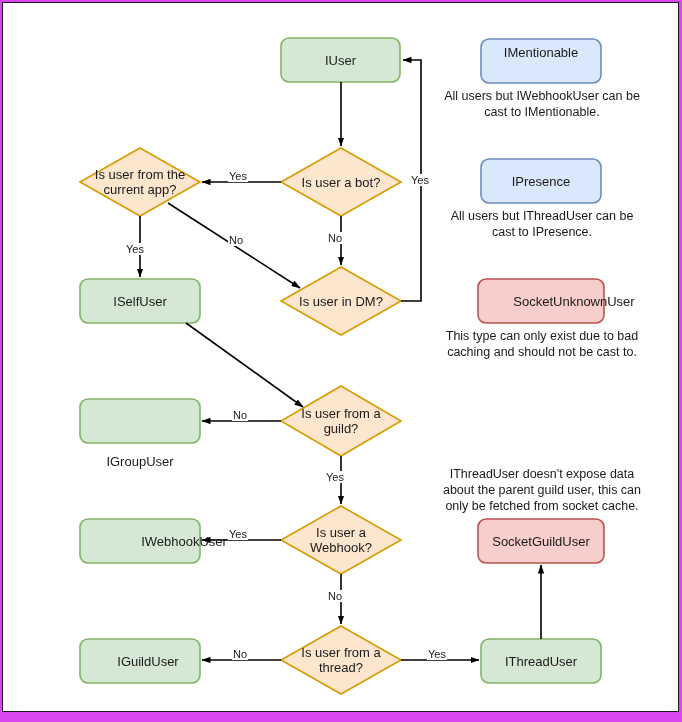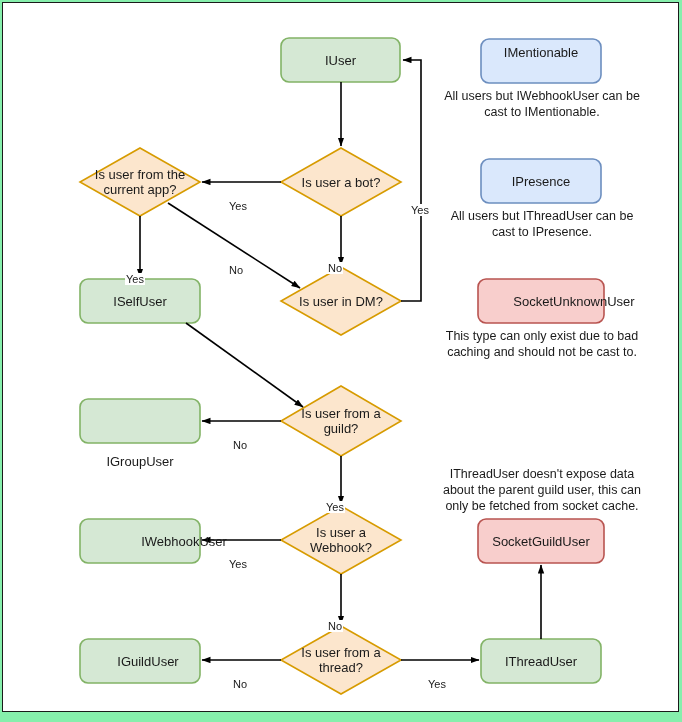--- a/index.html
+++ b/index.html
@@ -4,21 +4,21 @@
 <style>
   html, body {
     margin: 0;
     padding: 0;
     background: #ffffff;
   }
   #page {
     position: relative;
     width: 682px;
     height: 722px;
-    background: #86efac;
+    background: #d946ef;
     font-family: "Liberation Sans", sans-serif;
     overflow: hidden;
   }
   #frame {
     position: absolute;
     left: 2px;
     top: 2px;
     width: 677px;
     height: 710px;
     border: 1px solid #1a1a1a;
@@ -46,21 +46,20 @@
   }
   .edge-label {
     position: absolute;
     color: #1a1a1a;
     font-size: 11px;
     line-height: 12px;
     background: #ffffff;
     padding: 0 1px;
     text-align: center;
     white-space: nowrap;
-    margin-top: 30px;
   }
   .note {
     position: absolute;
     color: #1a1a1a;
     font-size: 12.5px;
     line-height: 16px;
     text-align: center;
   }
 </style>
 </head>

